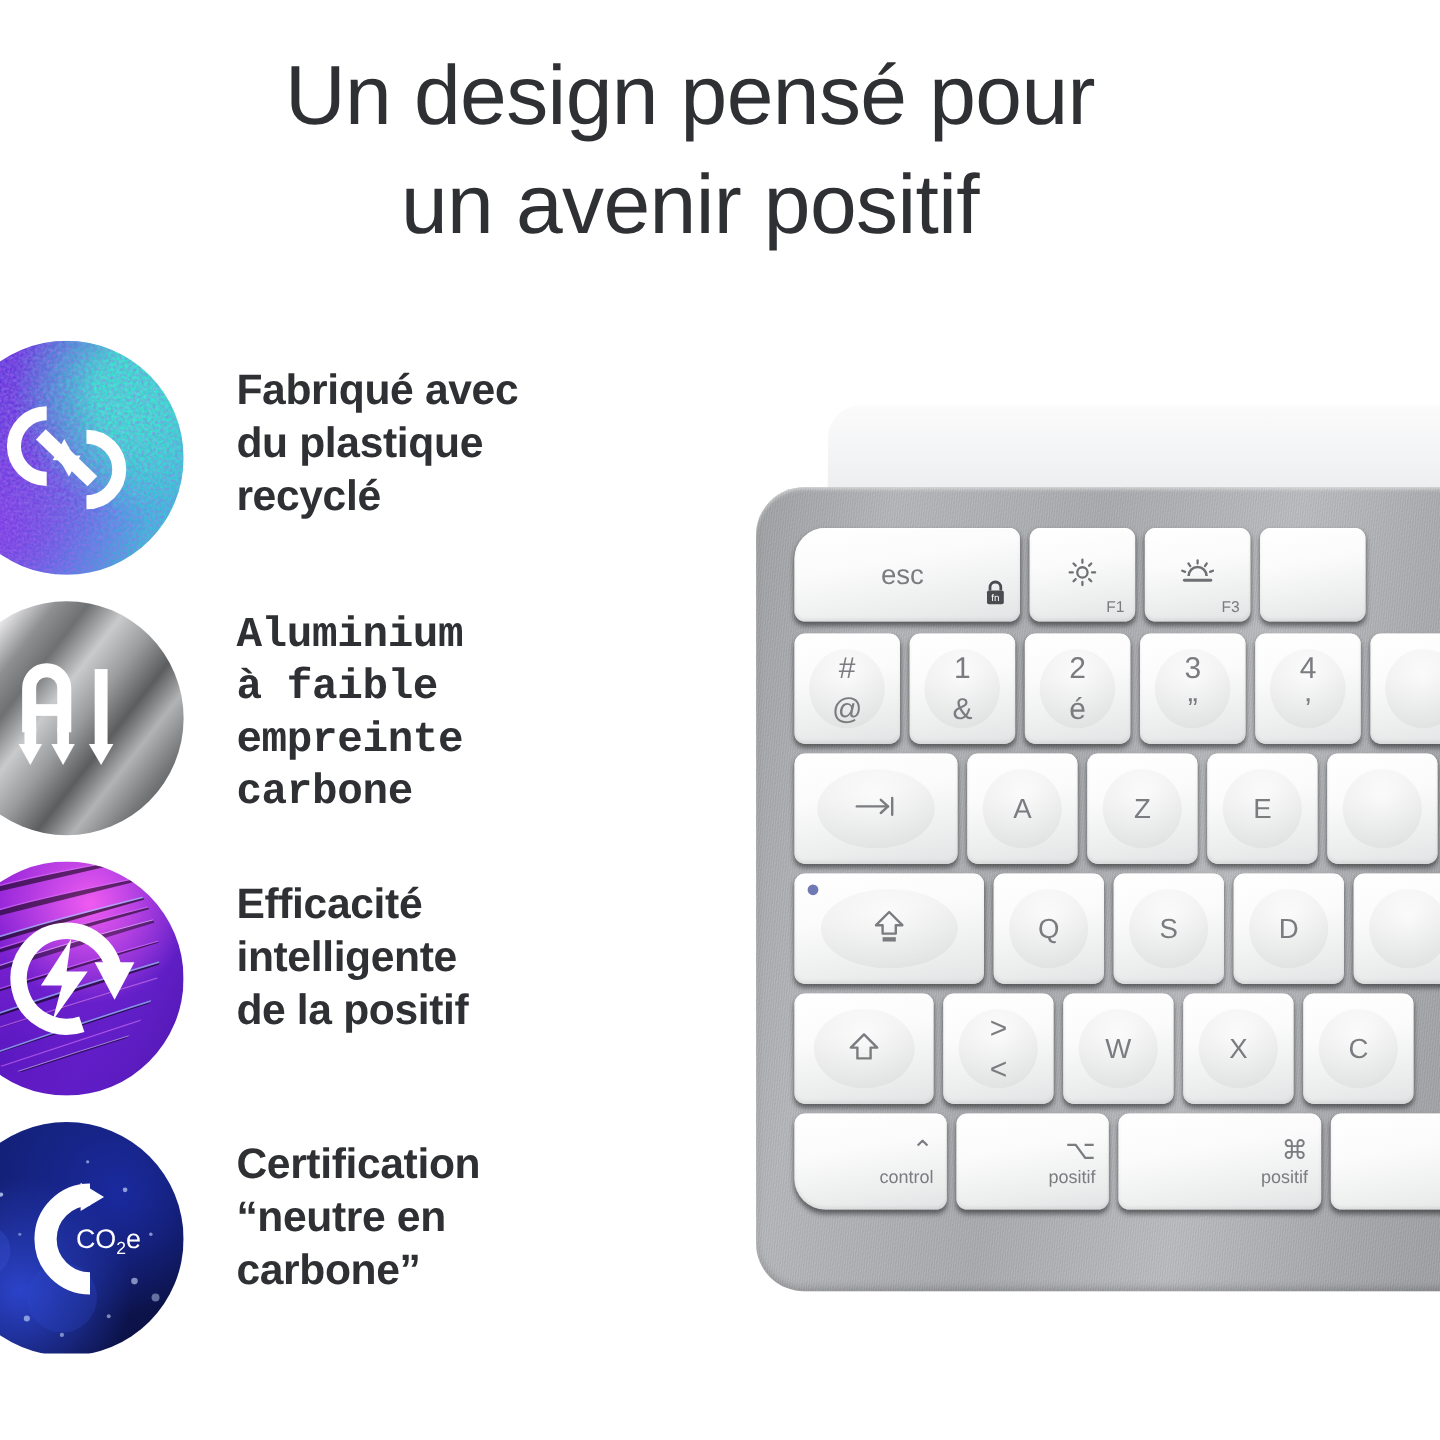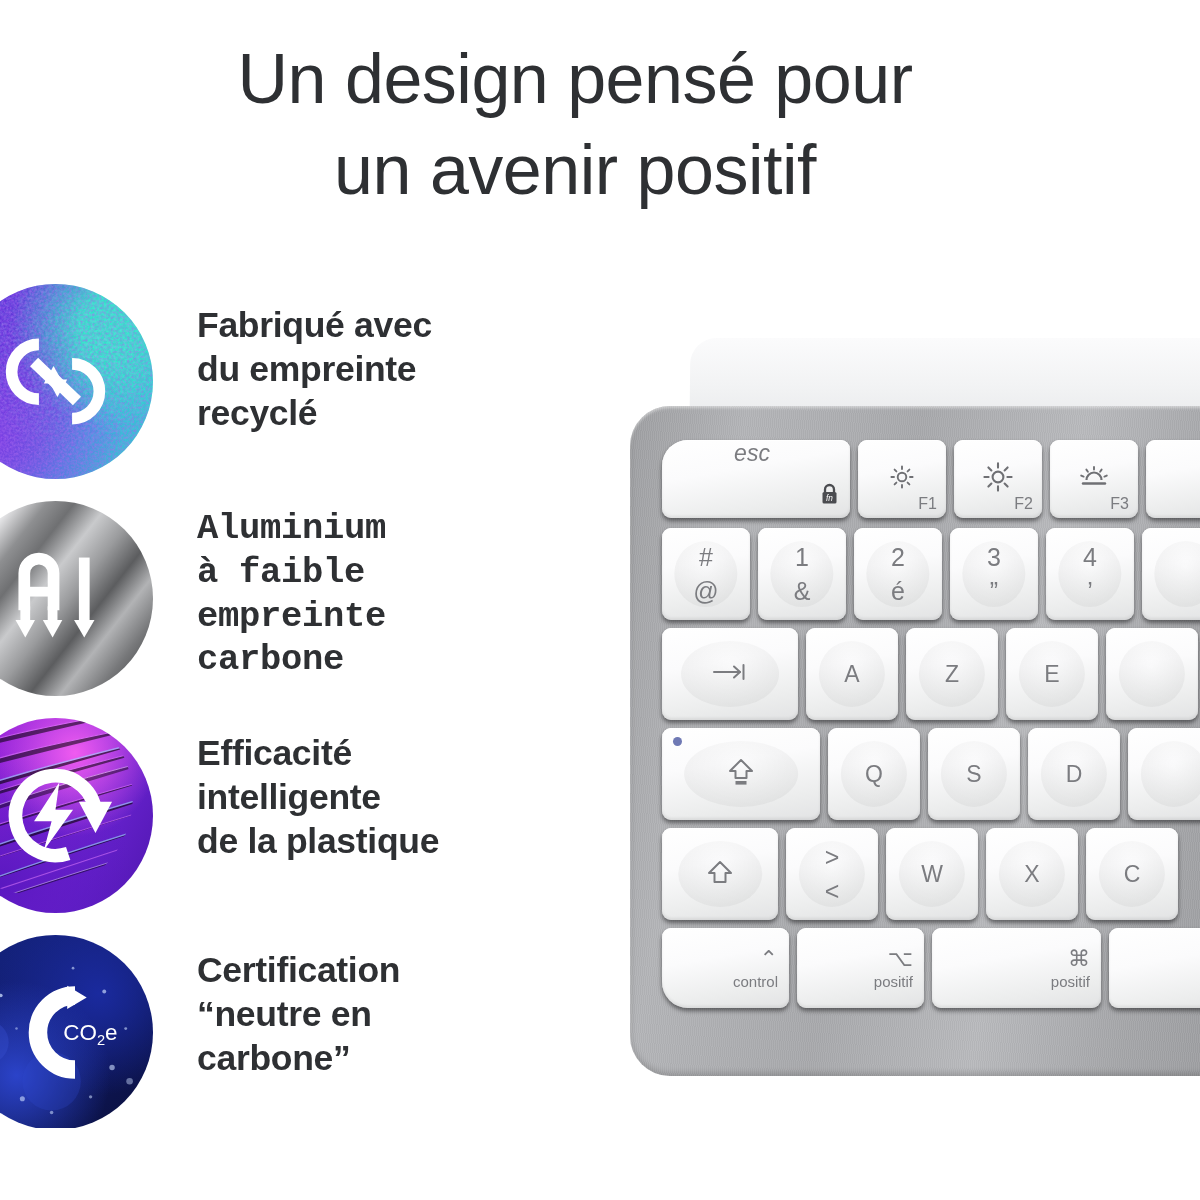--- a/index.html
+++ b/index.html
@@ -123,23 +123,23 @@
     content:"";position:absolute;left:50%;top:50%;
     width:72%;height:72%;transform:translate(-50%,-50%);
     border-radius:50%;
     background:radial-gradient(ellipse at 50% 38%, rgba(255,255,255,.0) 0%, rgba(0,0,0,.035) 62%, rgba(0,0,0,.06) 100%);
     pointer-events:none;
   }
   .key .glyph{position:relative;z-index:2;line-height:1;}
   .key .dual{position:relative;z-index:2;display:flex;flex-direction:column;align-items:center;gap:9px;}
   .key .dual span{line-height:1;font-size:25px;color:#7b7c80;}
   .key .fkey-lbl{
-    position:absolute;right:9px;bottom:5px;font-size:16px;color:#7b7c80;z-index:3;
-  }
-  .key.wide-left{justify-content:flex-start;padding-right:0;font-style:italic;}
+    position:absolute;right:9px;bottom:5px;font-size:13px;color:#7b7c80;z-index:3;
+  }
+  .key.wide-left{justify-content:center;padding-right:0;}
   .key .esc-txt{position:relative;z-index:2;font-size:23px;color:#7b7c80;margin-right:8px;}
   .key .lock{position:absolute;right:10px;bottom:7px;z-index:3;margin-left:24px;}
   .key .caps-led{
     position:absolute;left:11px;top:9px;width:9px;height:9px;border-radius:50%;
     background:#6f79b4;z-index:4;
   }
   .key .modlabel{position:relative;z-index:2;display:flex;flex-direction:column;align-items:flex-end;}
   .key .modlabel .sym{font-size:22px;color:#7b7c80;line-height:1;margin-bottom:4px;}
   .key .modlabel .nm{font-size:15px;color:#7b7c80;line-height:1;}
   .key.bl{border-radius:9px 9px 9px 26px;}
@@ -184,21 +184,21 @@
             <path d="M 83 62 A 28 28 0 1 0 83 118"></path>
             <path d="M 117 138 A 28 28 0 1 0 117 82"></path>
             <path d="M 78 80 L 103 104"></path>
             <path d="M 122 120 L 97 96"></path>
           </g>
           <polygon points="112,98 92,98 102,116" fill="#ffffff"></polygon>
           <polygon points="88,102 108,102 98,84" fill="#ffffff"></polygon>
         </svg>
       </div>
       <div class="feature-label">Fabriqué avec
-du empreinte
+du plastique
 recyclé</div>
     </div>
 
     <div class="feature f2">
       <div class="badge bg-alu">
         <svg viewBox="0 0 200 200" aria-hidden="true">
           <g fill="#ffffff">
 
             <path d="M 62 112 L 62 74 A 21 21 0 0 1 104 74 L 104 112 L 92 112 L 92 74
                      A 9 9 0 0 0 74 74 L 74 112 Z"></path>
@@ -246,21 +246,21 @@
           </g>
 
           <path d="M 141 100 A 41 41 0 1 0 113 139" fill="none" stroke="#ffffff" stroke-width="14" stroke-linecap="butt"></path>
           <polygon points="124,86 158,86 141,118" fill="#ffffff"></polygon>
 
           <polygon points="104,66 78,106 96,106 88,136 118,94 100,94" fill="#ffffff"></polygon>
         </svg>
       </div>
       <div class="feature-label">Efficacité
 intelligente
-de la plastique</div>
+de la positif</div>
     </div>
 
     <div class="feature f4">
       <div class="badge bg-carbon">
         <svg viewBox="0 0 200 200" aria-hidden="true">
           <g clip-path="circle(100px at 100px 100px)">
             <g fill="#cfe0ff">
               <circle cx="32" cy="40" r="2.4" opacity=".9"></circle>
               <circle cx="54" cy="24" r="1.5" opacity=".7"></circle>
               <circle cx="22" cy="70" r="3.2" opacity=".85"></circle>
@@ -318,32 +318,20 @@
               <g stroke="#6f7074" stroke-width="1.9" stroke-linecap="round">
                 <path d="M15 4.4v2.6M15 23v2.6M4.4 15h2.6M23 15h2.6"></path>
                 <path d="M7.6 7.6l1.8 1.8M20.6 20.6l1.8 1.8M22.4 7.6l-1.8 1.8M9.4 20.6l-1.8 1.8"></path>
               </g>
             </svg>
           </span>
           <span class="fkey-lbl">F1</span>
         </div>
         <div class="key" style="width:88px;height:78px;">
           <span class="glyph">
-            <svg width="34" height="34" viewBox="0 0 34 34">
-              <circle cx="17" cy="17" r="5.4" fill="none" stroke="#6f7074" stroke-width="2.1"></circle>
-              <g stroke="#6f7074" stroke-width="2.1" stroke-linecap="round">
-                <path d="M17 3.4v4.2M17 26.4v4.2M3.4 17h4.2M26.4 17h4.2"></path>
-                <path d="M7.4 7.4l3 3M23.6 23.6l3 3M26.6 7.4l-3 3M10.4 23.6l-3 3"></path>
-              </g>
-            </svg>
-          </span>
-          <span class="fkey-lbl">F2</span>
-        </div>
-        <div class="key" style="width:88px;height:78px;">
-          <span class="glyph">
             <svg width="34" height="26" viewBox="0 0 34 26">
               <path d="M9.5 16 A 7.5 7.5 0 0 1 24.5 16" fill="none" stroke="#6f7074" stroke-width="2.2"></path>
               <path d="M6 19.5 H28" stroke="#6f7074" stroke-width="2.4" stroke-linecap="round"></path>
               <g stroke="#6f7074" stroke-width="1.9" stroke-linecap="round">
                 <path d="M17 3v2.6M9.4 5.6l1.5 2.1M24.6 5.6l-1.5 2.1M4.2 11.6l2.4 1M29.8 11.6l-2.4 1"></path>
               </g>
             </svg>
           </span>
           <span class="fkey-lbl">F3</span>
         </div>

